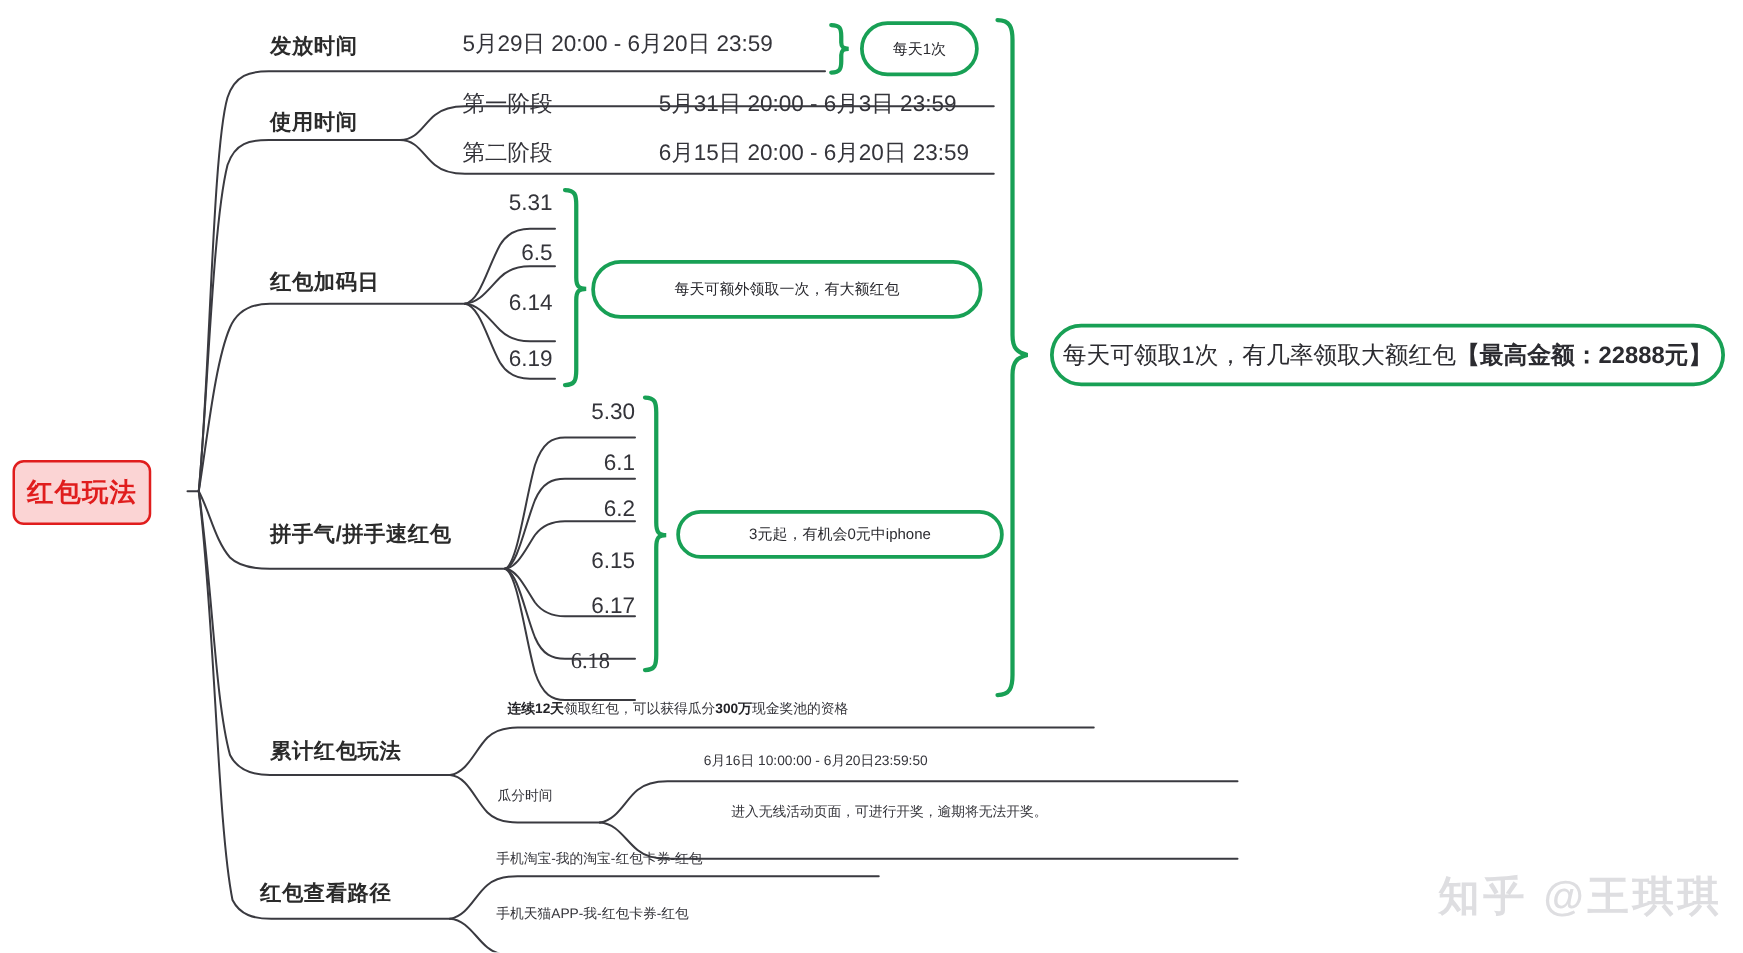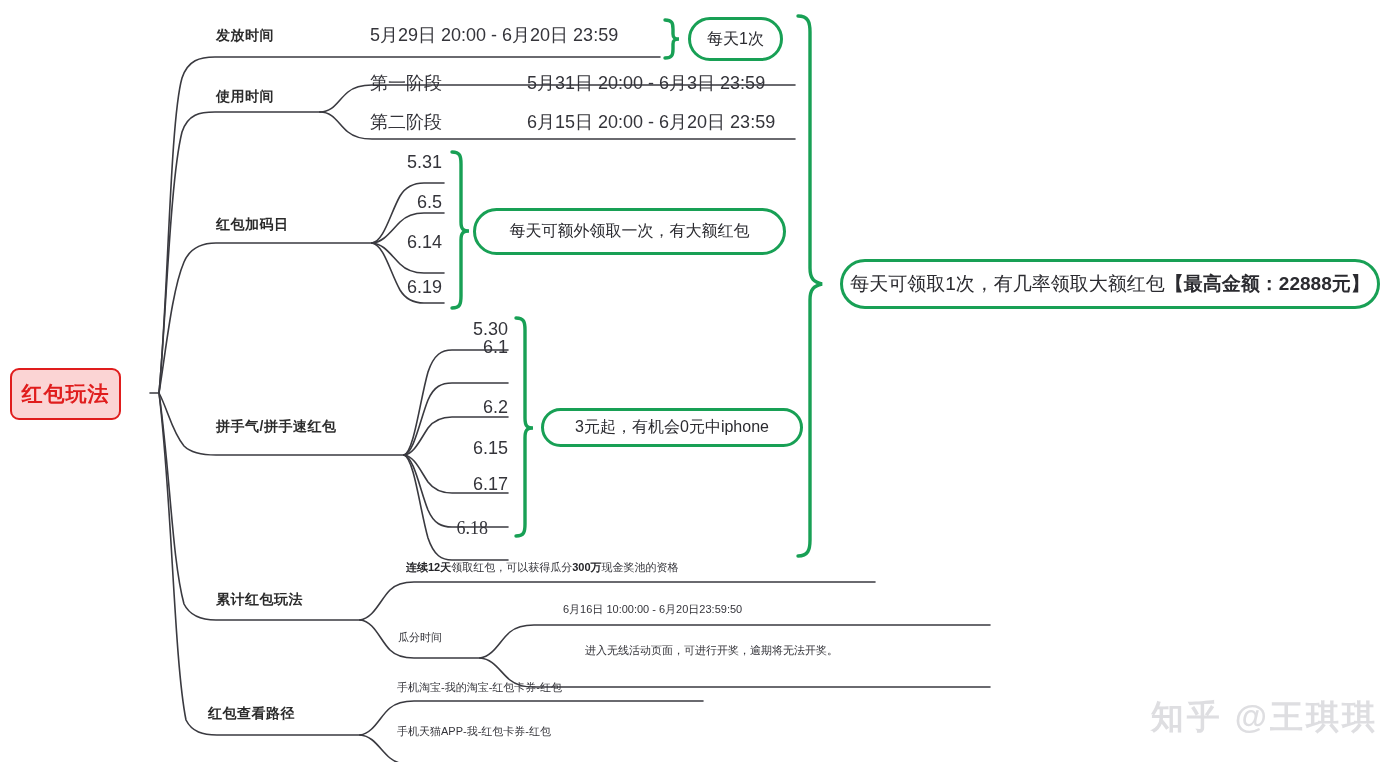--- a/index.html
+++ b/index.html
@@ -41,21 +41,21 @@
   }
   .root-label{
     color:#e01d1d;
     font-weight:bold;
     font-size:21px;
     letter-spacing:1px;
   }
   
   .branch-label{
     font-weight:bold;
-    font-size:14px;
+    font-size:17px;
     color:#2b2b2b;
     letter-spacing:.5px;
   }
   
   .leaf{
     font-size:18px;
     color:#34343a;
     font-weight:normal;
   }
   .leaf.sm{font-size:11px;}
@@ -65,21 +65,21 @@
   .pill{
     position:absolute;
     box-sizing:border-box;
     border:3px solid #18a055;
     border-radius:26px;
     background:#ffffff;
     display:flex;
     align-items:center;
     justify-content:center;
     color:#2b2b30;
-    font-size:16px;
+    font-size:12px;
     white-space:nowrap;
   }
   .pill.big{ font-size:19px; border-radius:30px; }
   .watermark{
     position:absolute;
     right:16px; bottom:22px;
     color:#dedee1;
     font-size:33px;
     font-weight:bold;
     letter-spacing:3px;
@@ -175,21 +175,21 @@
   <div class="node leaf rt" style="left:382px;top:233px;width:60px;">6.14</div>
   <div class="node leaf rt" style="left:382px;top:278px;width:60px;">6.19</div>
 
   <div class="pill" style="left:473px;top:208px;width:313px;height:47px;">
     <span>每天可额外领取一次，有大额红包</span>
   </div>
 
   <div class="node branch-label" style="left:216px;top:419px;">拼手气/拼手速红包</div>
 
   <div class="node leaf rt" style="left:446px;top:320px;width:62px;">5.30</div>
-  <div class="node leaf rt" style="left:446px;top:338px;width:62px;">6.1</div>
+  <div class="node leaf rt" style="left:446px;top:361px;width:62px;">6.1</div>
   <div class="node leaf rt" style="left:446px;top:398px;width:62px;">6.2</div>
   <div class="node leaf rt" style="left:446px;top:439px;width:62px;">6.15</div>
   <div class="node leaf rt" style="left:446px;top:475px;width:62px;">6.17</div>
   <div class="node leaf rt" style="left:426px;top:519px;width:62px;font-family:Liberation Serif, serif;">6.18</div>
 
   <div class="pill" style="left:541px;top:408px;width:262px;height:39px;">
     <span>3元起，有机会0元中iphone</span>
   </div>
 
   <div class="node branch-label" style="left:216px;top:592px;">累计红包玩法</div>

